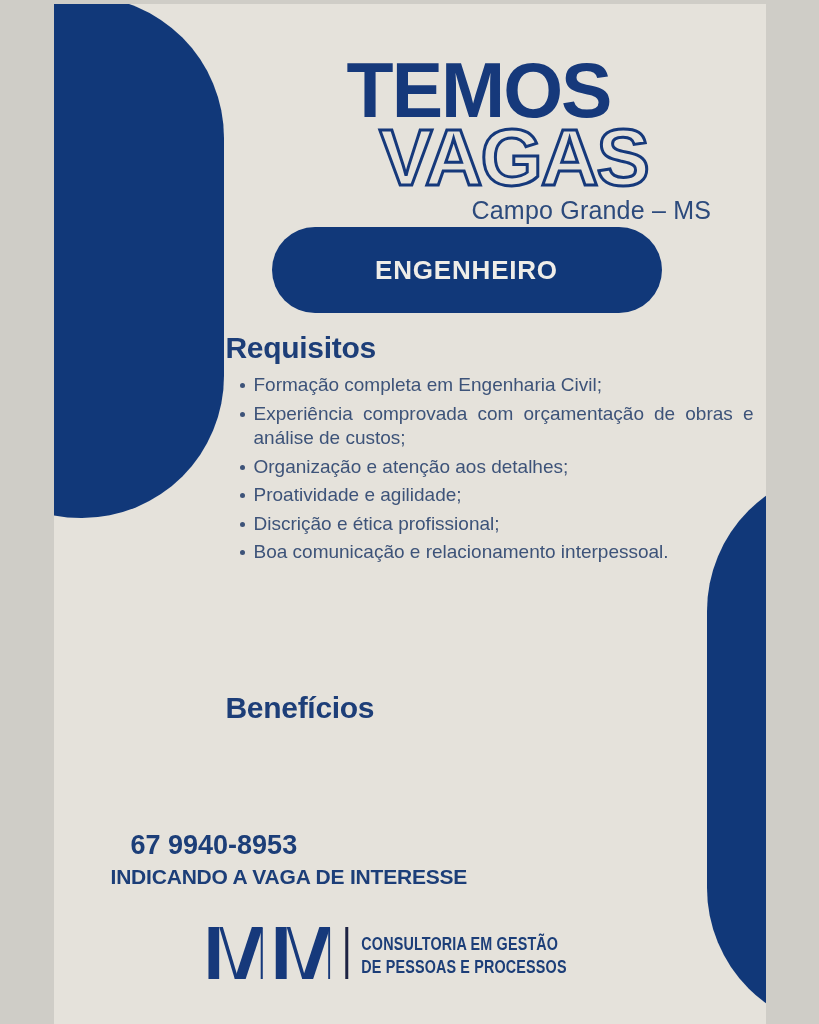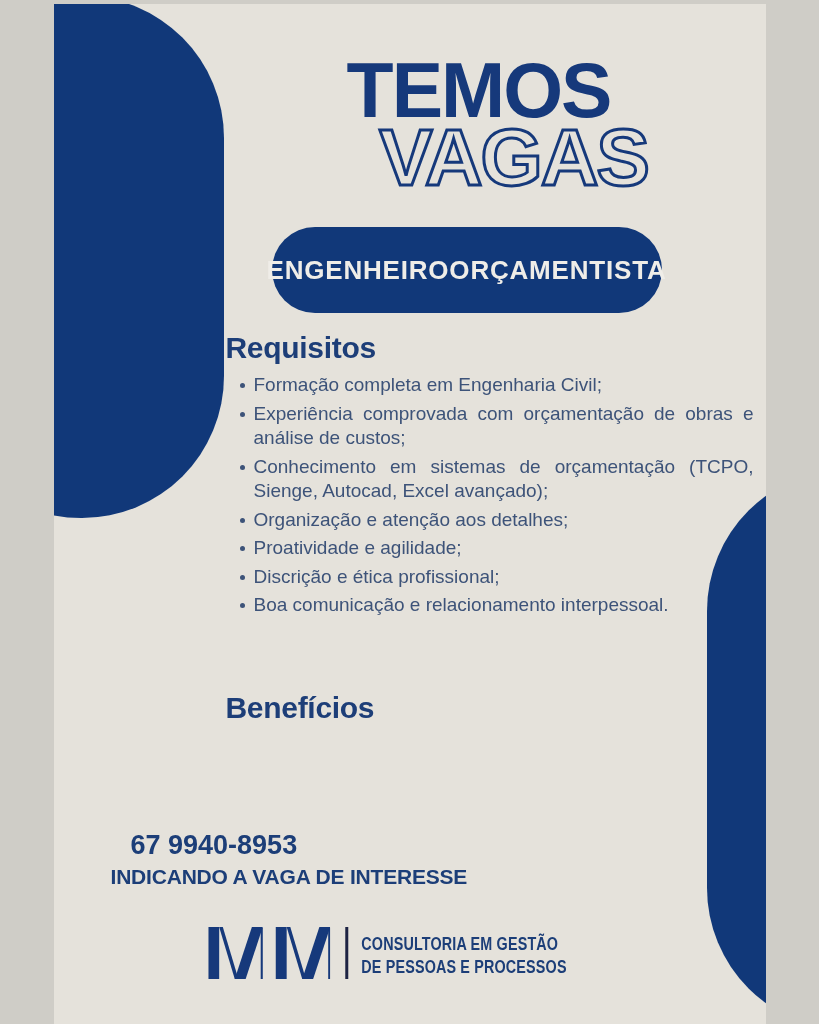--- a/index.html
+++ b/index.html
@@ -126,32 +126,31 @@
 </head>
 <body>
 
 <div class="poster">
 
   <div class="shape-top-left"></div>
   <div class="shape-right"></div>
 
   <div class="title-solid">TEMOS</div>
   <div class="title-outline">VAGAS</div>
+  <div class="location">Campo Grande – MS</div>
 
   <div class="badge">
     <span>ENGENHEIRO</span>
-    <span>ORÇAMENTISTA</span>
   </div>
 
   <div class="section-heading heading-requirements">Requisitos</div>
 
   <ul class="req-list">
     <li>Formação completa em Engenharia Civil;</li>
     <li>Experiência comprovada com orçamentação de obras e análise de custos;</li>
-    <li>Conhecimento em sistemas de orçamentação (TCPO, Sienge, Autocad, Excel avançado);</li>
     <li>Organização e atenção aos detalhes;</li>
     <li>Proatividade e agilidade;</li>
     <li>Discrição e ética profissional;</li>
     <li>Boa comunicação e relacionamento interpessoal.</li>
   </ul>
 
   <div class="section-heading heading-benefits">Benefícios</div>
 
 
   <div class="contact">

